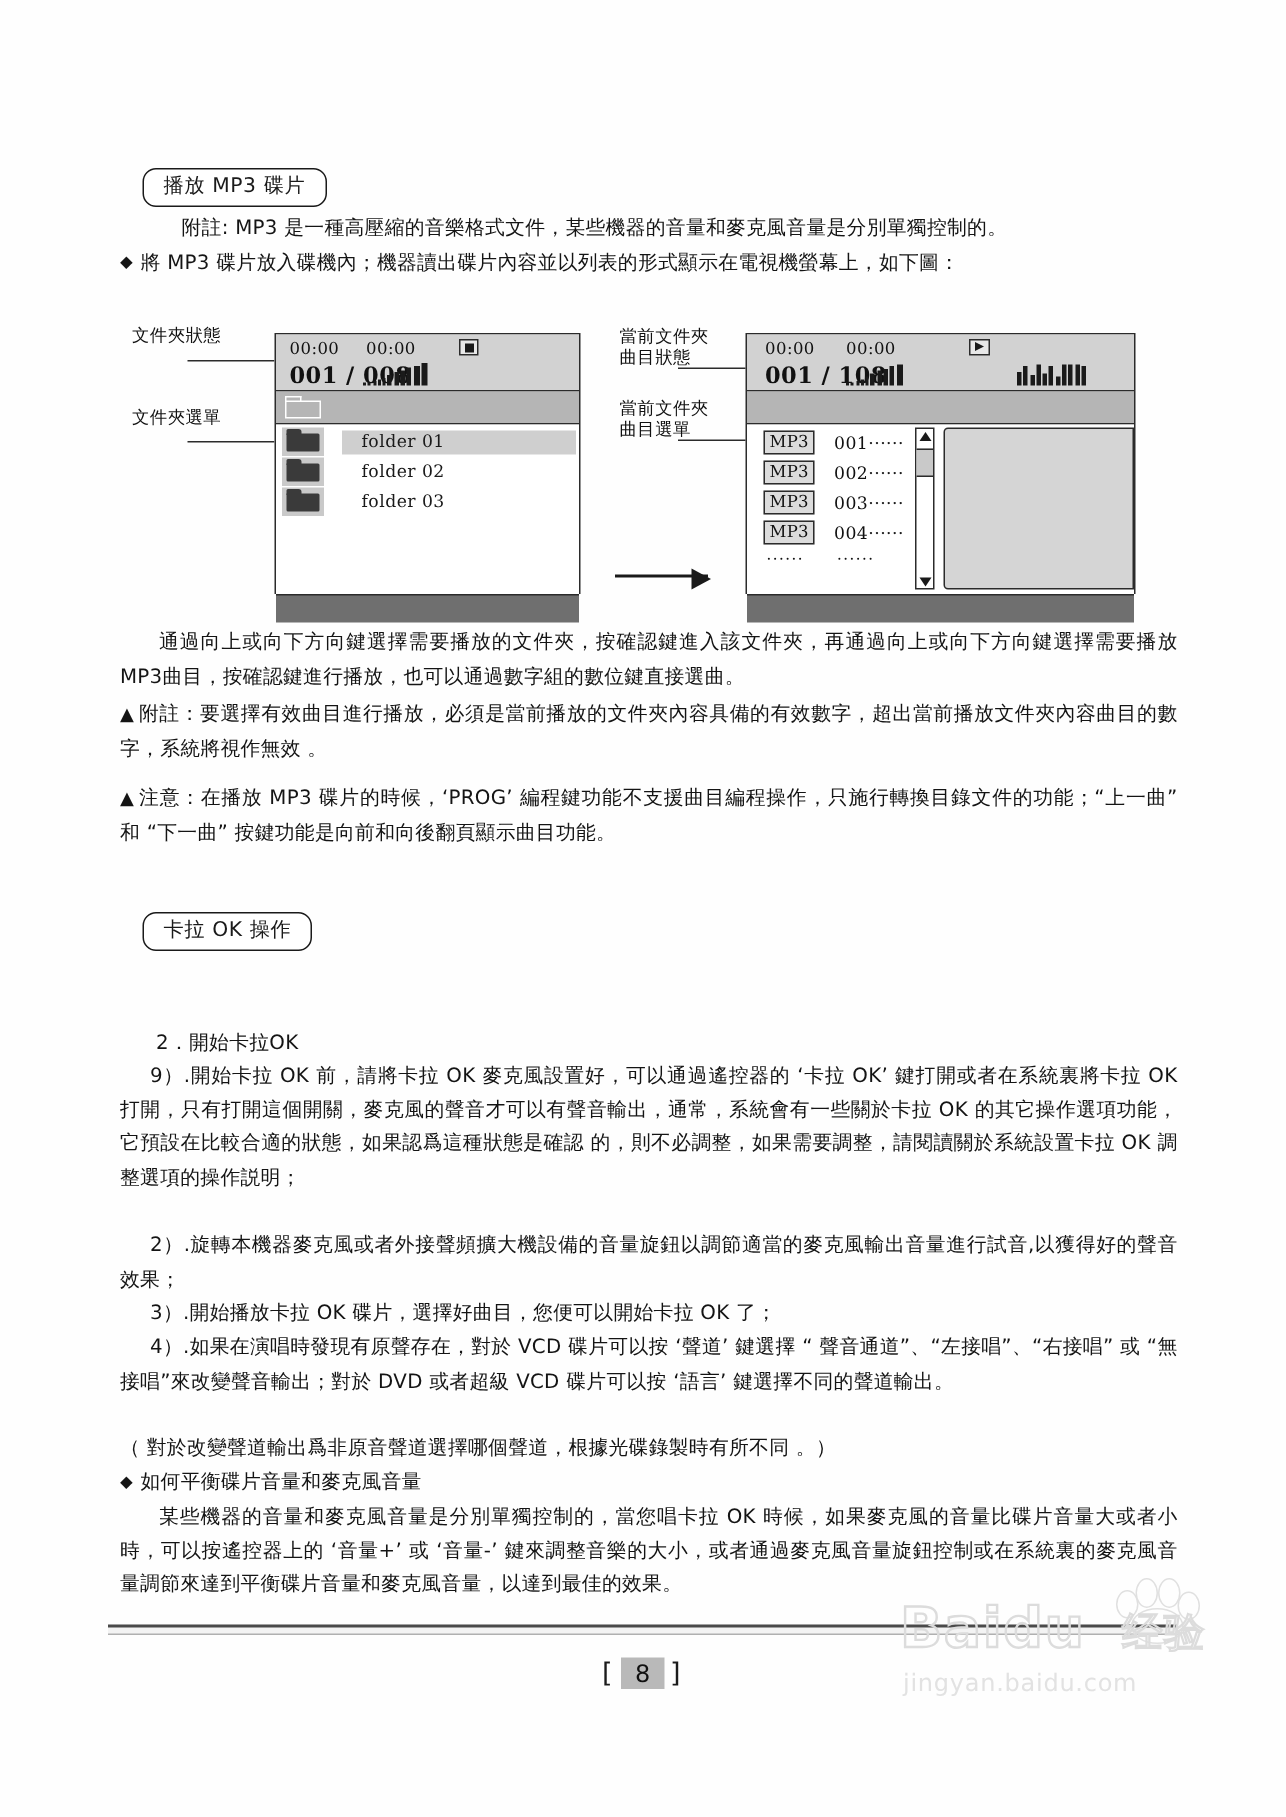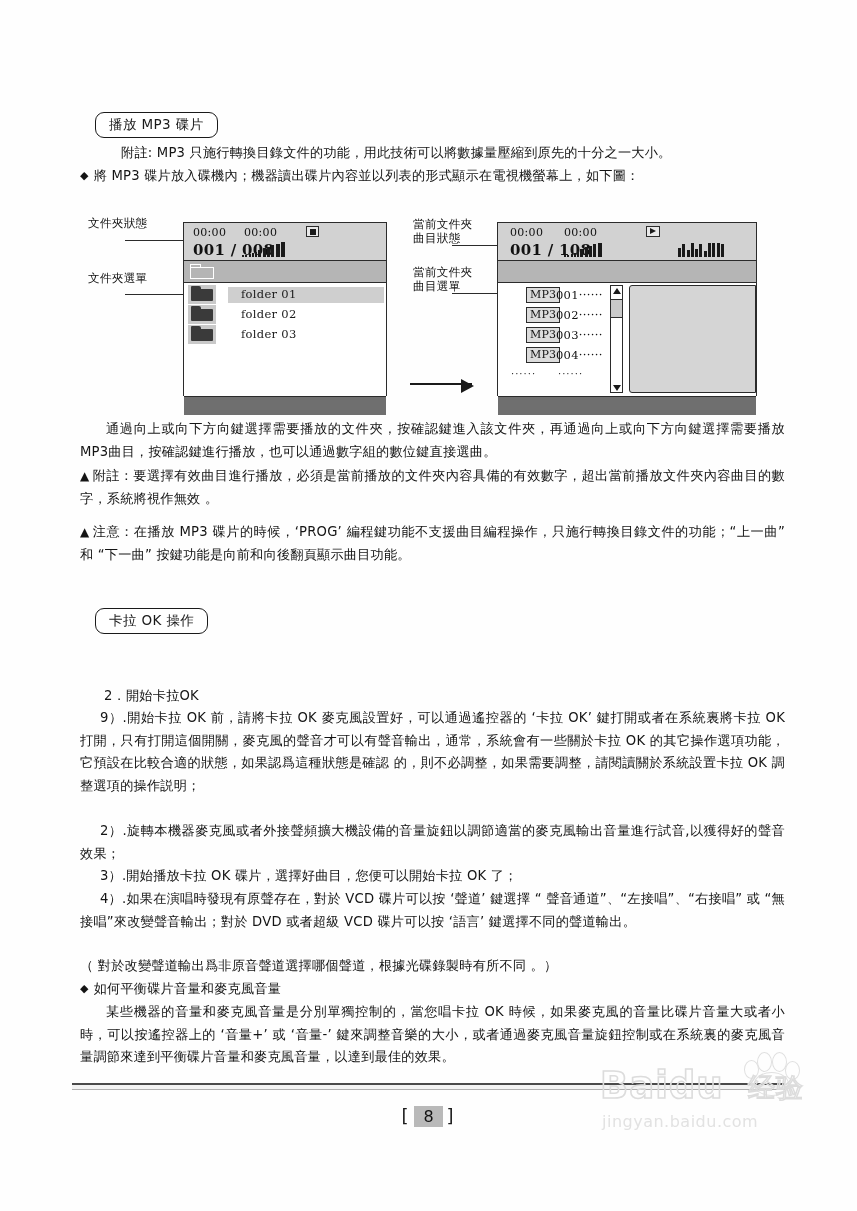--- a/index.html
+++ b/index.html
@@ -221,21 +221,20 @@
   .mp3badge {
     position: absolute;
     border: 1.4px solid #2b2b2b;
     background: #dcdcdc;
     font-family: "DejaVu Serif", "Liberation Serif", serif;
     font-size: 11px;
     line-height: 14px;
     padding: 0 3px;
     color: #111;
     letter-spacing: 0.2px;
-    margin-left: 17px;
   }
   .tracklabel {
     position: absolute;
     font-family: "DejaVu Serif", "Liberation Serif", serif;
     font-size: 11.5px;
     color: #111;
     letter-spacing: 0.3px;
     white-space: nowrap;
   }
   .scrollbar {
@@ -369,21 +368,21 @@
   }
 </style>
 </head>
 <body>
 
 <div class="page">
 
 
   <div class="chip" id="chip-mp3">播放 MP3 碟片</div>
 
-  <div class="para indent1" style="left:95px; top:142px; width:690px;">附註: MP3 只施行轉換目錄文件的功能，用此技術可以將數據量壓縮到原先的十分之一大小。</div>
+  <div class="para indent1" style="left:95px; top:142px; width:690px;">附註: MP3 是一種高壓縮的音樂格式文件，某些機器的音量和麥克風音量是分別單獨控制的。</div>
 
   <div class="para bullet-d" style="left:80px; top:165px; width:705px;">將 MP3 碟片放入碟機內；機器讀出碟片內容並以列表的形式顯示在電視機螢幕上，如下圖：</div>
 
   <div>
 
     <div class="callout" style="left:88px; top:216px;">文件夾狀態</div>
     <div class="lead" style="left:125px; top:240px; width:58px;"></div>
 
     <div class="callout" style="left:88px; top:271px;">文件夾選單</div>
     <div class="lead" style="left:125px; top:294px; width:58px;"></div>

